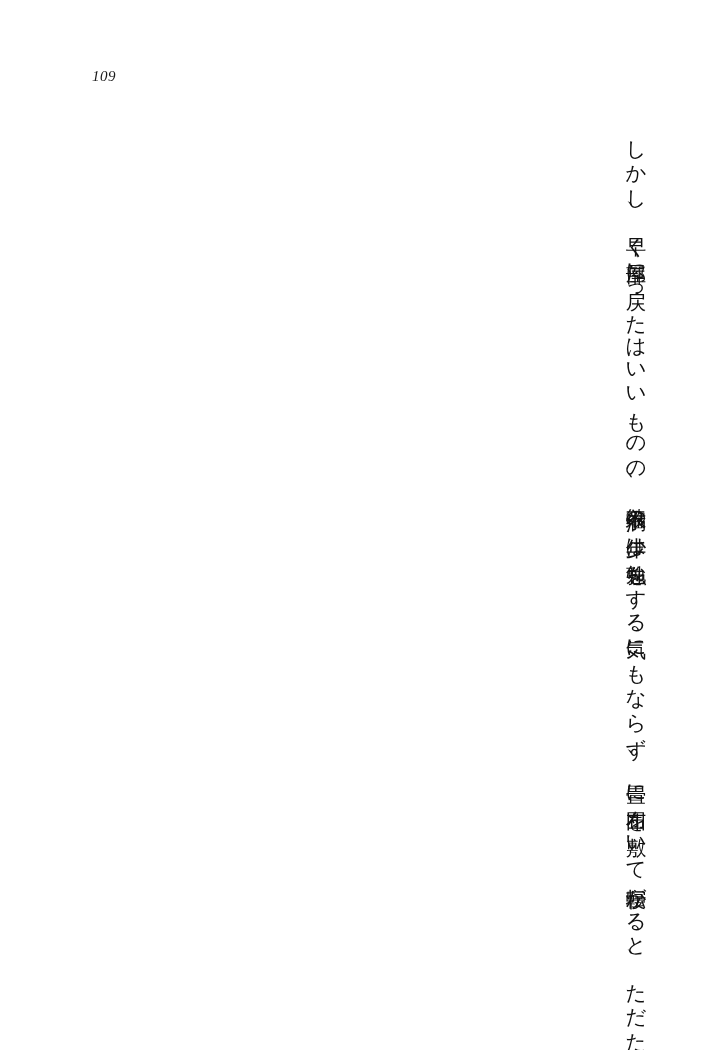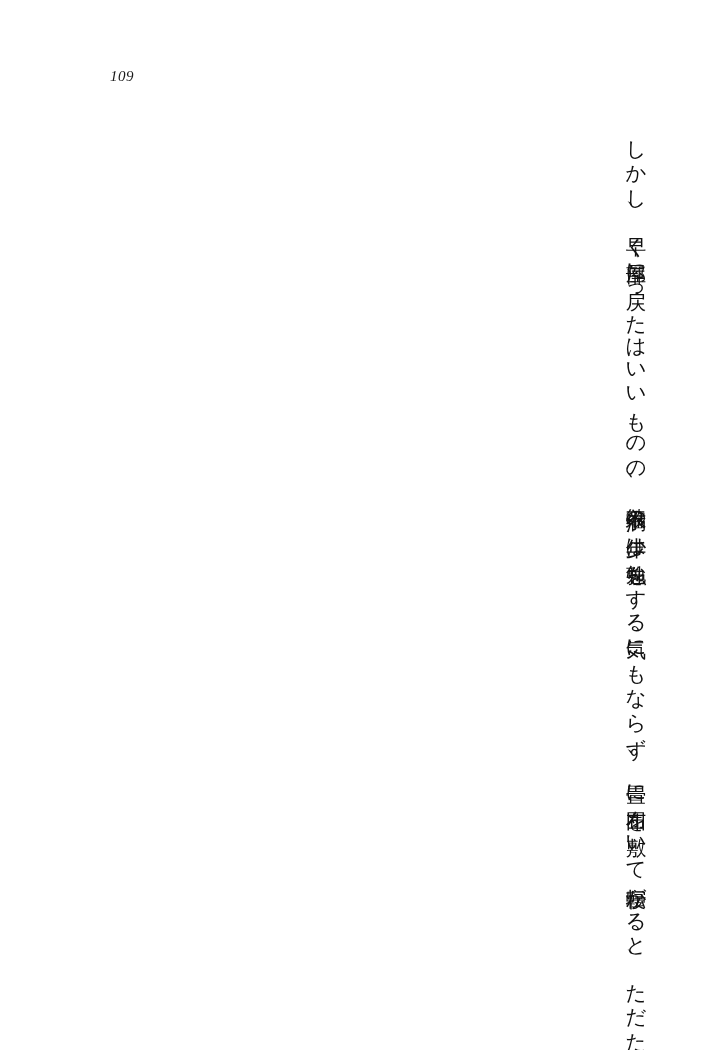--- a/index.html
+++ b/index.html
@@ -19,21 +19,21 @@
     position: absolute;
     left: 0;
     top: 0;
     width: 706px;
     height: 1050px;
     background: #ffffff;
   }
   
   #page-number {
     position: absolute;
-    left: 110px;
+    left: 92px;
     top: 68px;
     font-size: 15px;
     font-style: italic;
     font-family: "Liberation Serif", "DejaVu Serif", serif;
     color: #1a1a1a;
     letter-spacing: 0.5px;
   }
   
   #text-block {
     position: absolute;

